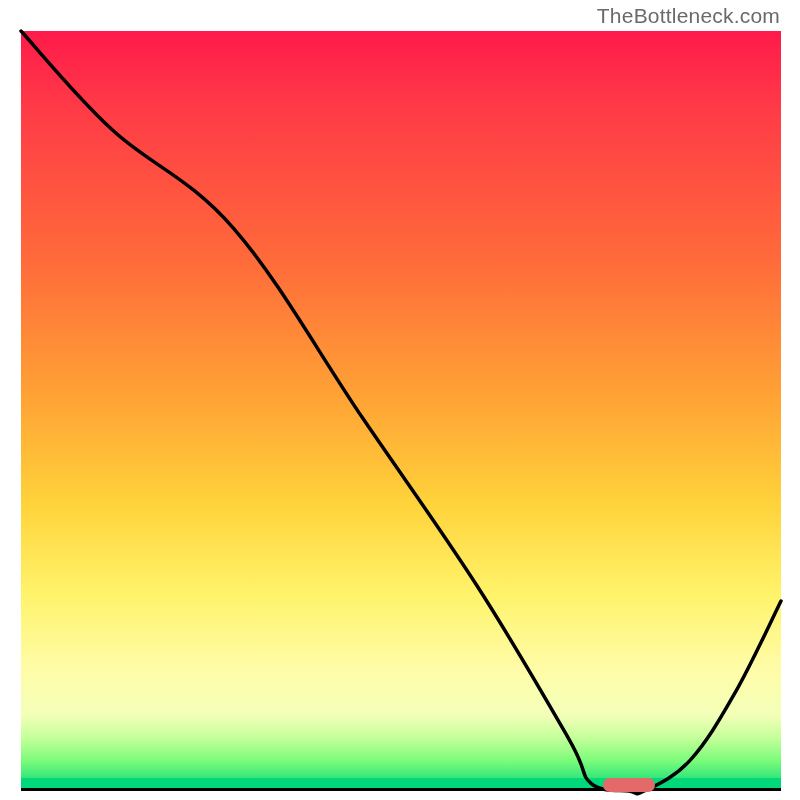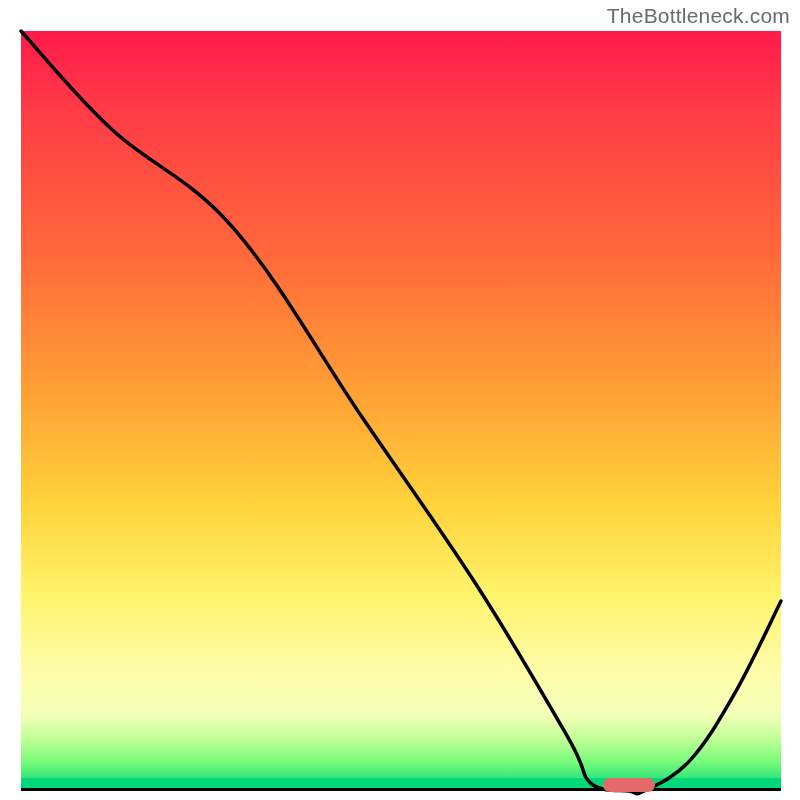--- a/index.html
+++ b/index.html
@@ -12,21 +12,21 @@
     font-family: Arial, Helvetica, sans-serif;
   }
   .stage {
     position: relative;
     width: 800px;
     height: 800px;
   }
   .watermark {
     position: absolute;
     top: 4px;
-    right: 10px;
+    right: 20px;
     color: #6a6a6a;
     font-size: 21px;
     letter-spacing: 0.2px;
     font-weight: 400;
     z-index: 10;
   }
   .plot {
     position: absolute;
     left: 21px;
     top: 31px;

